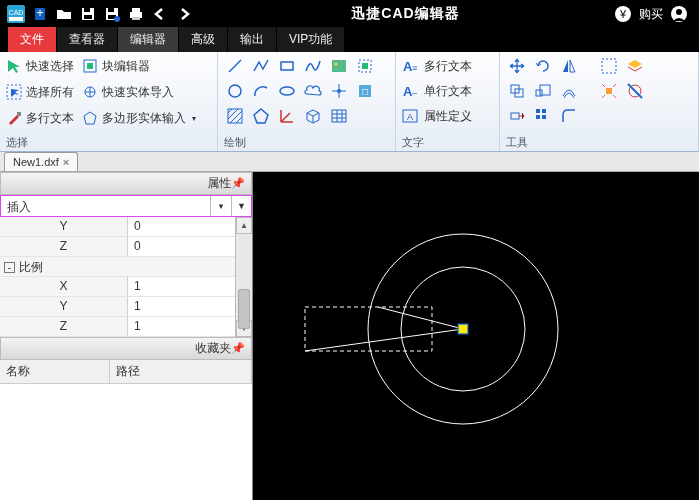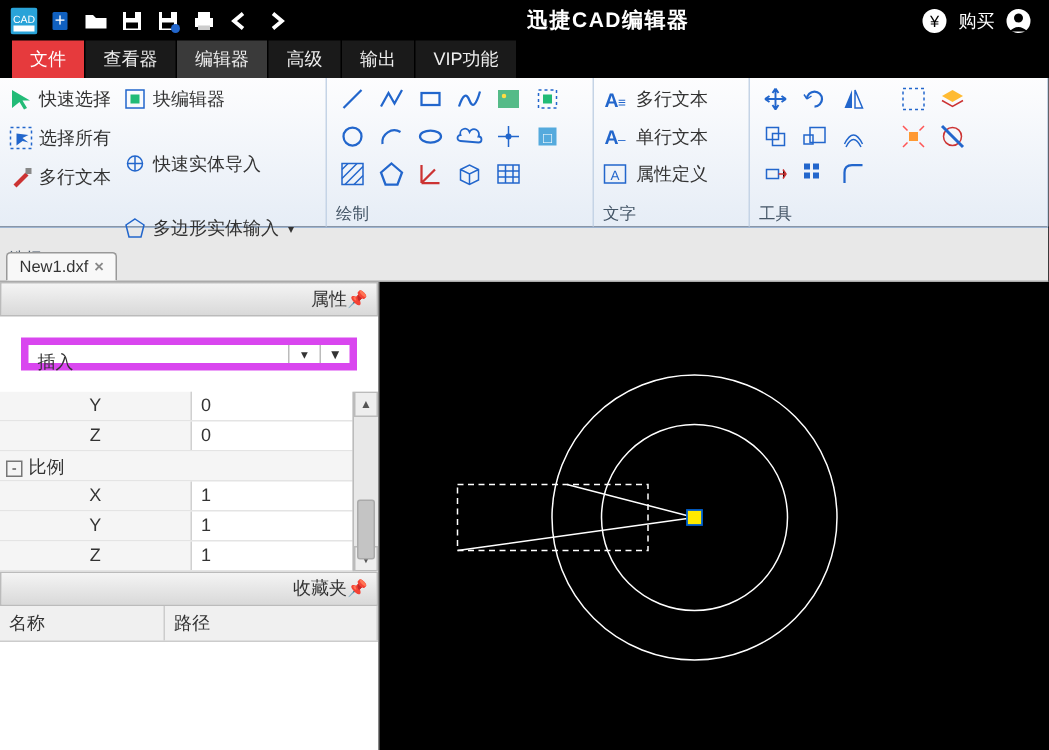--- a/index.html
+++ b/index.html
@@ -12,28 +12,28 @@
   .ribbon{height:100px;background:linear-gradient(#fdfdfe,#e6edf6);display:flex;border-bottom:1px solid #9db4d1}
   .group{border-right:1px solid #c5d4e6;display:flex;flex-direction:column;padding:3px 6px 1px}
   .group-body{flex:1;display:flex;flex-direction:column;gap:3px}
   .group-label{text-align:left;font-size:11px;color:#456;padding-top:2px}
   .sel-row{display:flex;align-items:center;gap:4px;height:22px}
   .sel-row span.ic{width:16px;height:16px}
   .mini-icon{width:22px;height:22px;display:flex;align-items:center;justify-content:center}
   .icon-row{display:flex;gap:4px}
   .txtbtn{display:flex;align-items:center;gap:4px;height:22px}
   .txtbtn .ic{width:18px;height:16px}
-  .filetab-bar{height:36px;background:#e8e8e8;border-bottom:1px solid #aaa;display:flex;align-items:flex-end;padding-left:4px}
+  .filetab-bar{height:20px;background:#e8e8e8;border-bottom:1px solid #aaa;display:flex;align-items:flex-end;padding-left:4px}
   .filetab{background:#f8f8f8;border:1px solid #999;border-bottom:none;padding:3px 8px;display:flex;align-items:center;gap:4px;font-size:11px;border-radius:3px 3px 0 0}
   .closex{color:#888;font-weight:bold}
   .workspace{display:flex;height:348px}
   .props{width:253px;background:#fff;display:flex;flex-direction:column;border-right:1px solid #888}
   .panel-hdr{background:linear-gradient(#f4f4f4,#d9d9d9);border:1px solid #bbb;padding:2px 6px;display:flex;justify-content:flex-end;align-items:center;font-size:12px}
   .pin{font-size:11px;color:#555}
-  .combo{display:flex;border:5px solid #d946ef;margin:14px;height:22px;position:relative}
+  .combo{display:flex;border:1px solid #d946ef;margin:0;height:22px;position:relative}
   .combo span{flex:1;padding:3px 6px}
   .combo-split{display:flex;border-left:1px solid #bbb}
   .combo-btn{width:20px;display:flex;align-items:center;justify-content:center;font-size:9px}
   .grid{flex:0 0 auto}
   .grid-row{display:flex;height:20px;border-bottom:1px solid #e4e4e4}
   .g-key{width:128px;padding:2px 6px;background:#f5f5f5;border-right:1px solid #d0d0d0;text-align:center}
   .g-val{flex:1;padding:2px 6px}
   .g-group{width:100%;padding:2px 4px;background:#f5f5f5;font-weight:normal}
   .exp{display:inline-block;width:11px;height:11px;border:1px solid #777;line-height:9px;text-align:center;margin-right:4px;font-size:10px}
   .fav-table{display:flex;border-bottom:1px solid #ccc;background:#f0f0f0}
@@ -152,21 +152,21 @@
         <div class="sel-row">
             <span class="ic">
               <svg width="16" height="16">
                 <path d="M3 13 L11 5 L13 7 L5 15 Z" fill="#c33"></path>
                 <rect x="11" y="2" width="4" height="4" fill="#888"></rect>
               </svg>
             </span>
             <span>多行文本</span>
           </div>
       </div>
-      <div style="display:flex;flex-direction:column;gap:21px">
+      <div style="display:flex;flex-direction:column;gap:4px">
         <div class="sel-row">
             <span class="ic">
               <svg width="16" height="16">
                 <rect x="2" y="2" width="12" height="12" fill="none" stroke="#26c"></rect>
                 <rect x="5" y="5" width="6" height="6" fill="#2b7"></rect>
               </svg>
             </span>
             <span>块编辑器</span>
           </div>
         <div class="sel-row">

